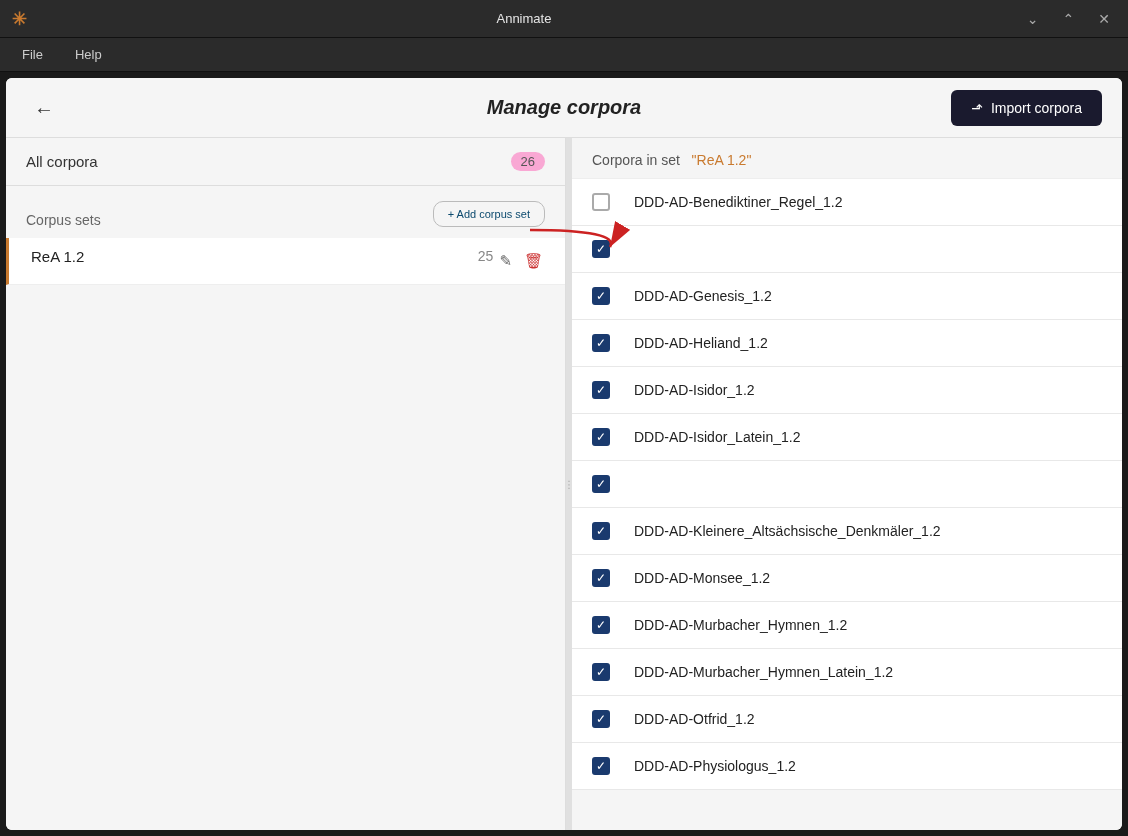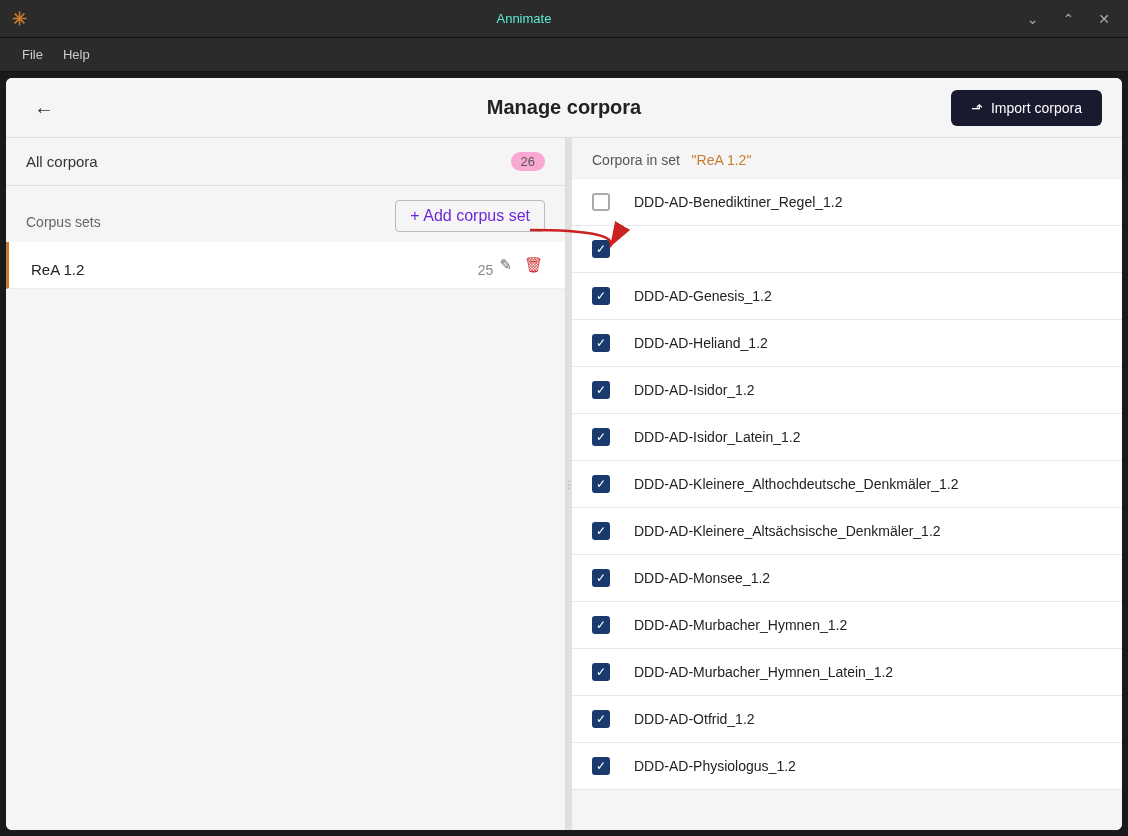--- a/index.html
+++ b/index.html
@@ -23,21 +23,21 @@
       padding: 0 12px;
       flex-shrink: 0;
       border-bottom: 1px solid #111;
     }
     .titlebar-logo {
       color: #c97a2f;
       font-size: 18px;
       font-weight: bold;
     }
     .titlebar-title {
-      color: #5eead4;
+      color: #e5e5e5;
       font-size: 13px;
     }
     .titlebar-controls {
       display: flex;
       gap: 12px;
       align-items: center;
     }
     .titlebar-btn {
       color: #aaa;
       font-size: 14px;
@@ -47,21 +47,21 @@
       padding: 2px 6px;
     }
 
     
     .menubar {
       background: #2b2b2b;
       height: 34px;
       display: flex;
       align-items: center;
       padding: 0 16px;
-      gap: 8px;
+      gap: 20px;
       flex-shrink: 0;
       border-bottom: 1px solid #111;
     }
     .menubar-item {
       color: #ccc;
       font-size: 13px;
       cursor: pointer;
       padding: 4px 6px;
       border-radius: 3px;
     }
@@ -96,20 +96,21 @@
       color: #333;
       padding: 4px 8px;
     }
     .topbar-title {
       position: absolute;
       left: 50%;
       transform: translateX(-50%);
       font-size: 20px;
       font-weight: 600;
       color: #222;
+      font-style: italic;
     }
     .import-btn {
       margin-left: auto;
       background: #1a1a2e;
       color: #fff;
       border: none;
       border-radius: 6px;
       padding: 10px 20px;
       font-size: 14px;
       cursor: pointer;
@@ -164,33 +165,33 @@
     }
     .corpus-sets-label {
       font-size: 14px;
       color: #666;
       font-weight: 500;
       margin-top: 12px;
     }
     .add-corpus-set-btn {
       background: none;
       border: 1px solid #bbb;
-      border-radius: 4px;
+      border-radius: 10px;
       padding: 6px 14px;
-      font-size: 16px;
-      color: #6d28d9;
+      font-size: 11px;
+      color: #0c4a6e;
       cursor: pointer;
       display: flex;
       align-items: center;
       gap: 4px;
     }
 
     .corpus-set-item {
       display: flex;
-      align-items: flex-end;
+      align-items: flex-start;
       padding: 10px 16px;
       border-left: 3px solid #c97a2f;
       background: #fff;
       margin: 0;
       border-bottom: 1px solid #eee;
     }
     .corpus-set-name {
       flex: 1;
       font-size: 15px;
       color: #222;
@@ -375,21 +376,20 @@
           <div class="corpora-item">
         <div class="checkbox-checked">✓</div>
         <span class="corpora-name">DDD-AD-Isidor_1.2</span>
       </div>
           <div class="corpora-item">
         <div class="checkbox-checked">✓</div>
         <span class="corpora-name">DDD-AD-Isidor_Latein_1.2</span>
       </div>
           <div class="corpora-item">
         <div class="checkbox-checked">✓</div>
-        <span class="corpora-name">DDD-AD-Kleinere_Althochdeutsche_Denkmäler_1.2</span>
       </div>
           <div class="corpora-item">
         <div class="checkbox-checked">✓</div>
         <span class="corpora-name">DDD-AD-Kleinere_Altsächsische_Denkmäler_1.2</span>
       </div>
           <div class="corpora-item">
         <div class="checkbox-checked">✓</div>
         <span class="corpora-name">DDD-AD-Monsee_1.2</span>
       </div>
           <div class="corpora-item">

